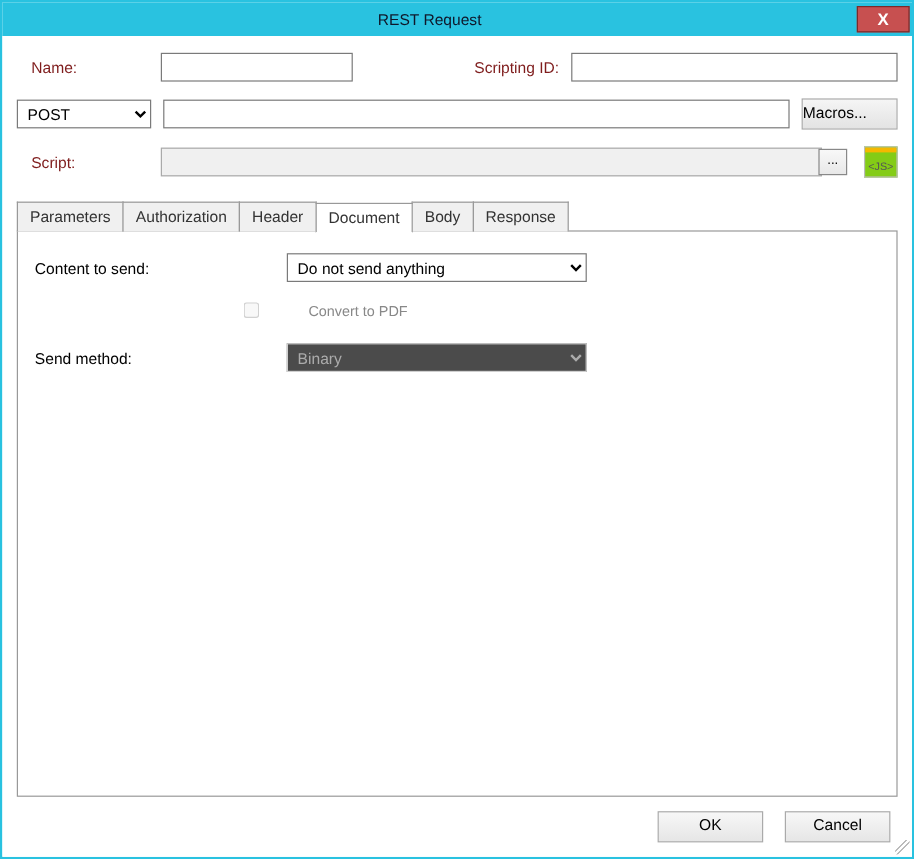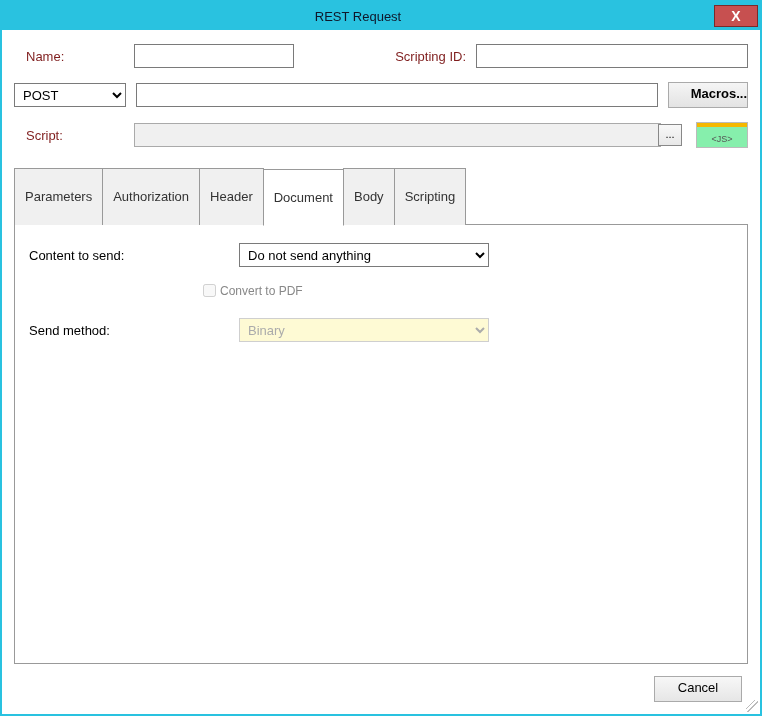--- a/index.html
+++ b/index.html
@@ -84,23 +84,22 @@
     font-size: 13px;
     padding: 1px 4px;
   }
   .url-input { flex: 1; margin: 0 10px; }
   .macros-btn {
     width: 80px;
     height: 26px;
     border: 1px solid #aaa;
     background: linear-gradient(#f5f5f5,#e3e3e3);
     font-size: 13px;
-    text-align: right;
+    text-align: left;
     line-height: 22px;
-    font-weight: bold;
   }
 
   
   .row3 .lbl { width: 108px; }
   .script-wrap {
     flex: 1;
     display: flex;
     align-items: center;
     margin-right: 10px;
   }
@@ -119,24 +118,24 @@
     background: linear-gradient(#f8f8f8,#e8e8e8);
     margin-left: -1px;
     margin-right: 2px;
     font-size: 11px;
     line-height: 18px;
     text-align: center;
     position: relative;
     left: -2px;
   }
   .js-btn {
-    width: 52px;
+    width: 28px;
     height: 26px;
     border: 1px solid #bbb;
-    background: #86efac;
+    background: #84cc16;
     display: flex;
     align-items: flex-end;
     justify-content: center;
     position: relative;
   }
   .js-btn::before {
     content: "";
     position: absolute;
     top: 0; left: 0; right: 0;
     height: 4px;
@@ -149,21 +148,21 @@
     display: flex;
     margin-top: 6px;
     padding-left: 0;
     position: relative;
     z-index: 2;
   }
   .tab {
     border: 1px solid #999;
     border-bottom: none;
     background: #f0f0f0;
-    padding: 20px 10px;
+    padding: 4px 10px;
     font-size: 13px;
     margin-right: -1px;
     color: #333;
     position: relative;
   }
   .tab.active {
     background: #fff;
     border-bottom: 1px solid #fff;
     top: 1px;
     z-index: 3;
@@ -192,28 +191,29 @@
     width: 250px;
     height: 24px;
     border: 1px solid #7a7a7a;
     background: #fff;
     font-size: 13px;
     padding: 2px 4px;
     margin-left: 40px;
   }
   .combo[disabled] {
     color: #888;
-    background: #fef9c3;
+    background: #000000;
     border-color: #bbb;
   }
   .chk-row {
     display: flex;
     align-items: center;
     margin: 0 0 18px 170px;
     color: #888;
+    gap: 37px;
   }
   .chk-row input { margin-right: 4px; }
   .hint-row {
     margin-left: 170px;
     font-size: 13px;
     color: #000;
   }
 
   
   .footer {
@@ -280,21 +280,21 @@
         <span class="js-btn-text">&lt;JS&gt;</span>
       </div>
     </div>
 
     <div class="tabstrip">
       <div class="tab">Parameters</div>
       <div class="tab">Authorization</div>
       <div class="tab">Header</div>
       <div class="tab active">Document</div>
       <div class="tab">Body</div>
-      <div class="tab">Scripting</div>
+      <div class="tab">Response</div>
     </div>
 
     <div class="tab-panel">
 
       <div class="form-row">
         <span class="form-lbl">Content to send:</span>
         <select class="combo">
           <option>Do not send anything</option>
         </select>
       </div>
@@ -308,19 +308,20 @@
         <span class="form-lbl">Send method:</span>
         <select class="combo" disabled="">
           <option>Binary</option>
         </select>
       </div>
 
 
     </div>
 
     <div class="footer">
+      <div class="dlg-btn">OK</div>
       <div class="dlg-btn">Cancel</div>
     </div>
 
     <div class="resize-grip"></div>
 
   </div>
 </div>
 
 </body></html>

